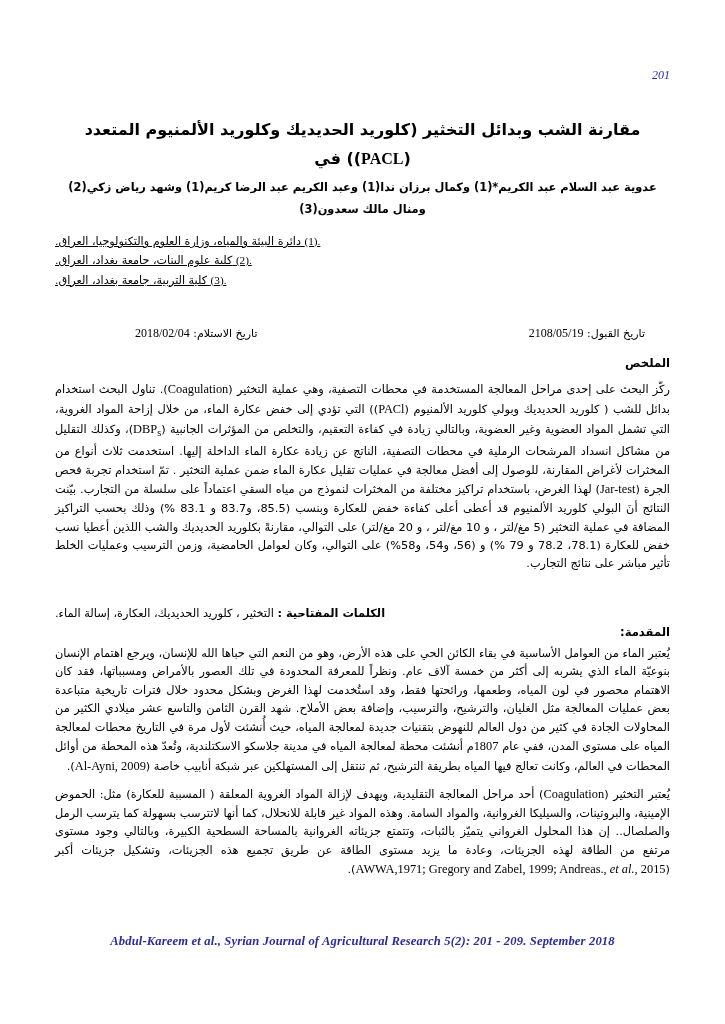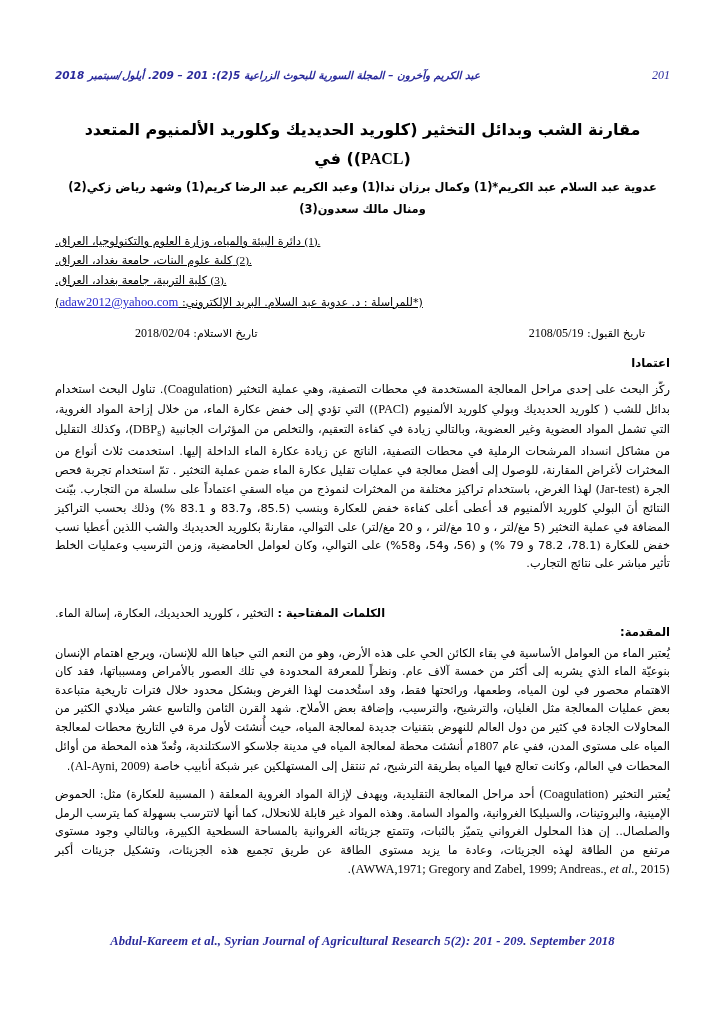--- a/index.html
+++ b/index.html
@@ -229,21 +229,20 @@
     letter-spacing: 0.15px;
   }
 </style>
 </head>
 <body>
 
 <div class="page">
 
   <div class="running-header">
     <span class="hdr-page">201</span>
-    <span class="hdr-text">عبد الكريم وآخرون – المجلة السورية للبحوث الزراعية 5(2): 201 – 209. أيلول/سبتمبر 2018</span>
   </div>
 
   <h1 class="article-title">
     <span>مقارنة الشب وبدائل التخثير (كلوريد الحديديك وكلوريد الألمنيوم المتعدد (</span><span class="ltr">PACL</span><span>))  في</span>
     <br>
   </h1>
 
   <div class="authors">
     <div>عدوية عبد السلام عبد الكريم*(1) وكمال برزان ندا(1) وعبد الكريم عبد الرضا كريم(1) وشهد رياض زكي(2)</div>
     <div>ومنال مالك سعدون(3)</div>
@@ -255,38 +254,34 @@
       <span>دائرة البيئة والمياه، وزارة العلوم والتكنولوجيا، العراق.</span>
     </span>
     <span class="aff-line">
       <span class="num">(2).</span>
       <span>كلية علوم البنات، جامعة بغداد، العراق.</span>
     </span>
     <span class="aff-line">
       <span class="num">(3).</span>
       <span>كلية التربية، جامعة بغداد، العراق.</span>
     </span>
-    <span class="corr">
-      <span>(*للمراسلة : د. عدوية عبد السلام. البريد الإلكتروني:</span>
-      <a class="email-link" href="#">adaw2012@yahoo.com</a><span>)</span>
-    </span>
   </div>
 
   <div class="dates">
     <span class="date-item">
       <span>تاريخ القبول:</span>
       <span class="date-val">2108/05/19</span>
     </span>
     <span class="date-item">
       <span>تاريخ الاستلام:</span>
       <span class="date-val">2018/02/04</span>
     </span>
   </div>
 
-  <div class="sec-head" id="abstract-heading">اعتمادا</div>
+  <div class="sec-head" id="abstract-heading">الملخص</div>
 
   <div class="body-block" id="abstract-body">
     <p><span>ركّز البحث على إحدى مراحل المعالجة المستخدمة في محطات التصفية، وهي عملية التخثير (</span><span class="ltr">Coagulation</span><span>). تناول البحث استخدام بدائل للشب ( كلوريد الحديديك وبولي كلوريد الألمنيوم (</span><span class="ltr">PACl</span><span>)) التي تؤدي إلى خفض عكارة الماء، من خلال إزاحة المواد الغروية، التي تشمل المواد العضوية وغير العضوية، وبالتالي زيادة في كفاءة التعقيم، والتخلص من المؤثرات الجانبية (</span><span class="ltr"><span>DBP</span><sub>s</sub></span><span>)، وكذلك التقليل من مشاكل انسداد المرشحات الرملية في محطات التصفية، الناتج عن زيادة عكارة الماء الداخلة إليها. استخدمت ثلاث أنواع من المخثرات لأغراض المقارنة، للوصول إلى أفضل معالجة في عمليات تقليل عكارة الماء ضمن عملية التخثير . تمّ استخدام تجربة فحص الجرة (</span><span class="ltr">Jar-test</span><span>) لهذا الغرض، باستخدام تراكيز مختلفة من المخثرات لنموذج من مياه السقي اعتماداً على سلسلة من التجارب. بيّنت النتائج أنَ البولي كلوريد الألمنيوم قد أعطى أعلى كفاءة خفض للعكارة وبنسب (</span><span>85.5، و83.7 و 83.1 %</span><span>) وذلك بحسب التراكيز المضافة في عملية التخثير  (</span><span>5 مغ/لتر ، و 10 مغ/لتر ، و 20 مغ/لتر</span><span>) على التوالي، مقارنةً بكلوريد الحديديك والشب اللذين أعطيا نسب خفض للعكارة (</span><span>78.1، 78.2 و 79 %</span><span>) و  (</span><span>56، و54، و58%</span><span>) على التوالي، وكان لعوامل الحامضية، وزمن الترسيب وعمليات الخلط تأثير مباشر على نتائج التجارب.</span></p>
   </div>
 
   <div id="keywords-line">
     <span class="kw-label">الكلمات المفتاحية :</span>
     <span>التخثير ، كلوريد الحديديك، العكارة، إسالة الماء.</span>
   </div>
 

